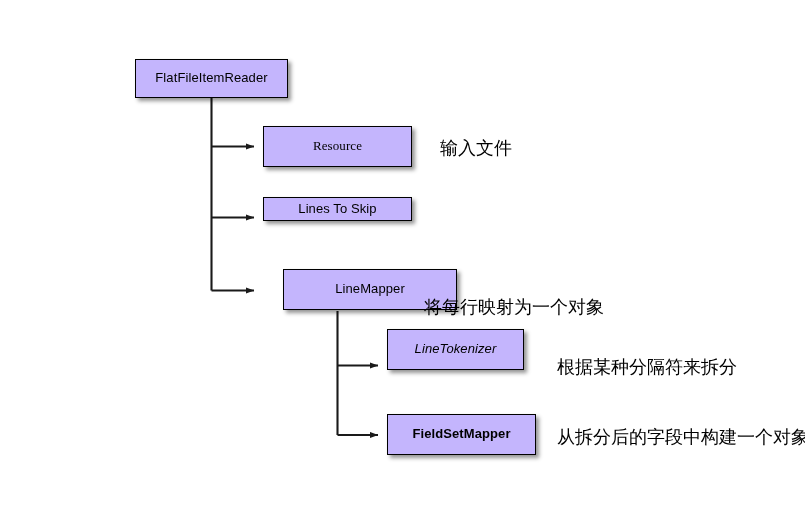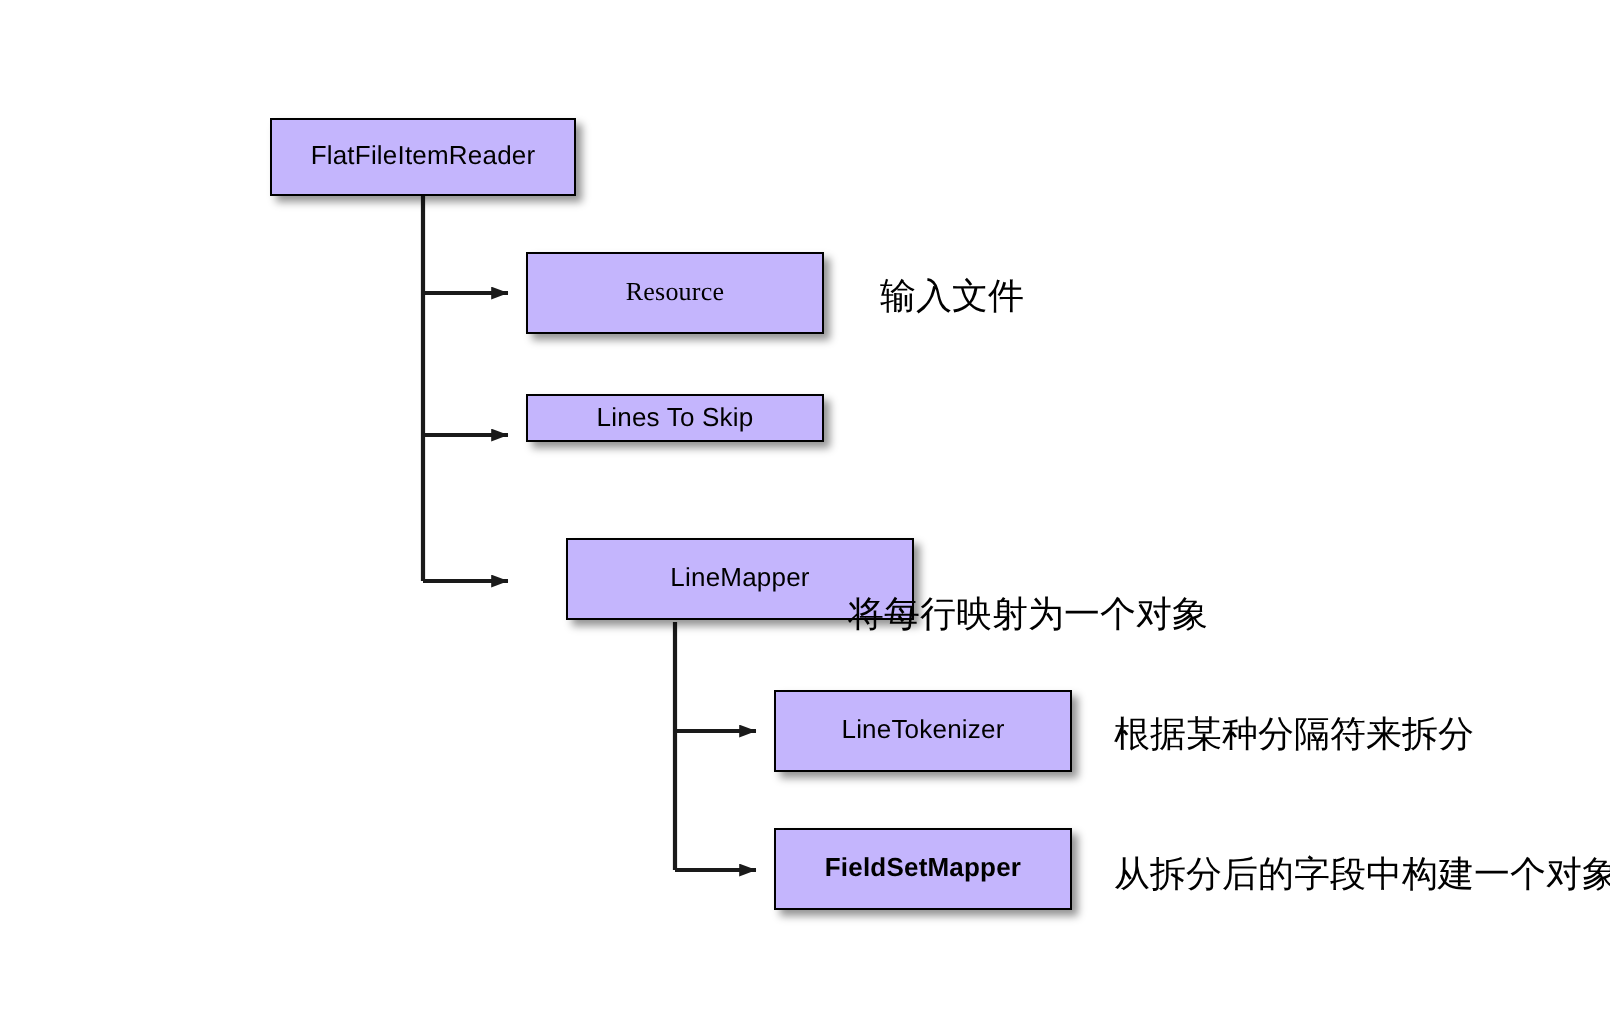--- a/index.html
+++ b/index.html
@@ -88,21 +88,21 @@
 
   <div class="node" style="left:263px; top:197px; width:149px; height:24px;">
     <span>Lines To Skip</span>
   </div>
 
   <div class="node" style="left:263px; top:269px; width:174px; height:41px;margin-left:20px;">
     <span>LineMapper</span>
   </div>
   <div class="annotation" style="left:424px; top:279px;margin-top:16px;">将每行映射为一个对象</div>
 
-  <div class="node" style="left:387px; top:345px; width:149px; height:41px;">
+  <div class="node" style="left:387px; top:329px; width:137px; height:41px;font-style:italic;">
     <span>LineTokenizer</span>
   </div>
   <div class="annotation" style="left:557px; top:355px;text-align:center;">根据某种分隔符来拆分</div>
 
   <div class="node" style="left:387px; top:414px; width:149px; height:41px;font-weight:bold;">
     <span>FieldSetMapper</span>
   </div>
   <div class="annotation" style="left:557px; top:425px;">从拆分后的字段中构建一个对象</div>
 
 </div>

